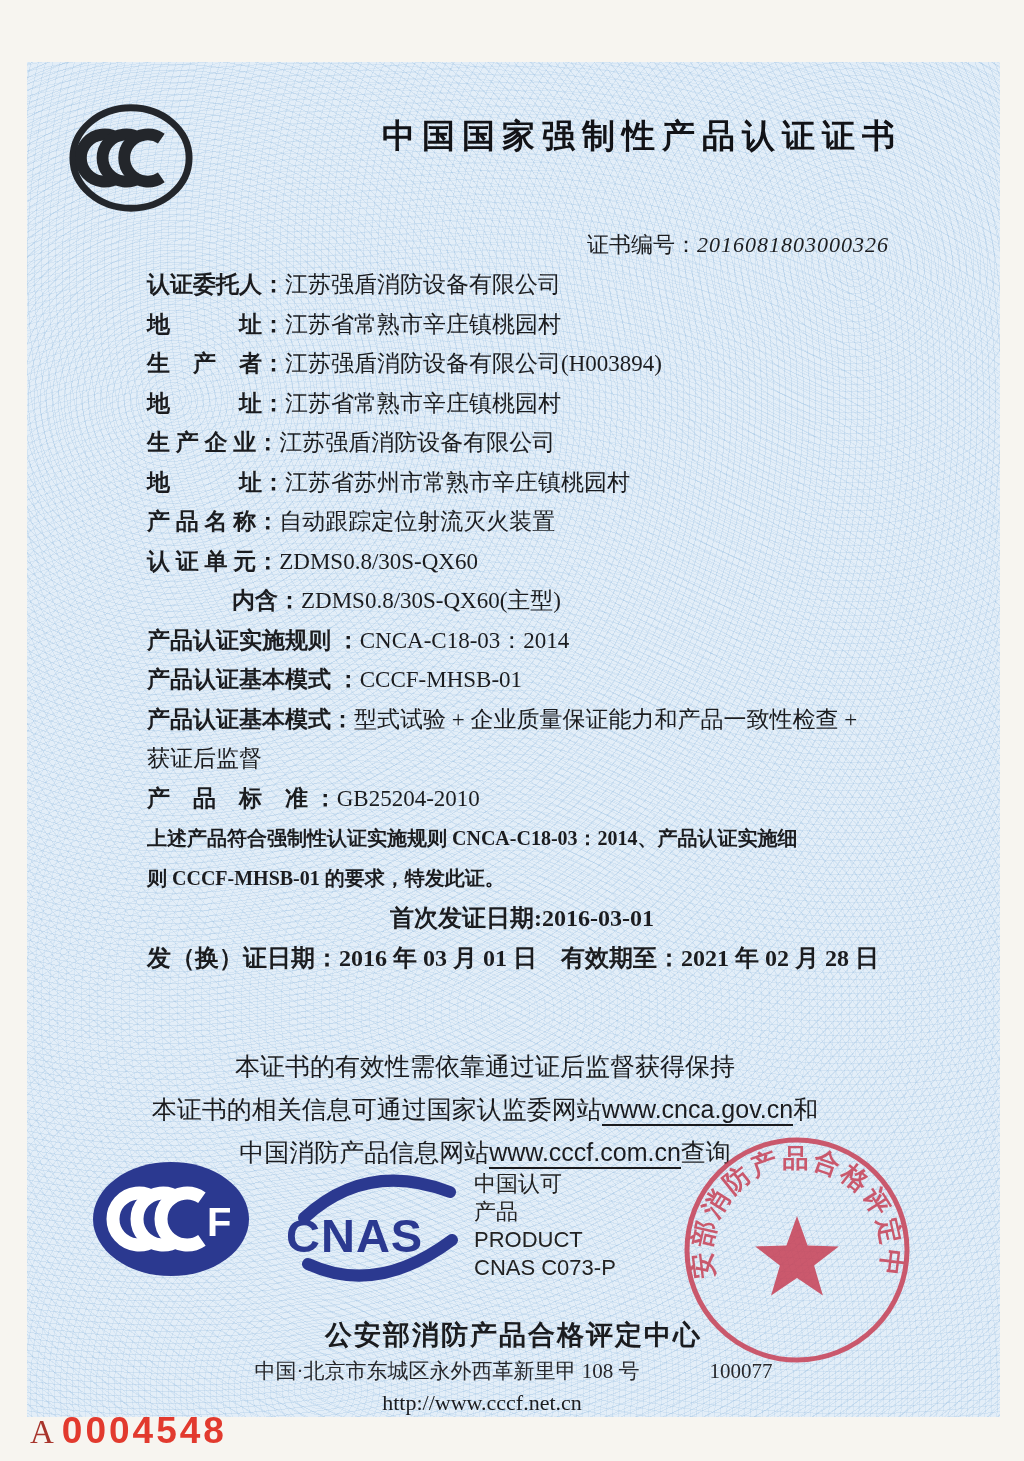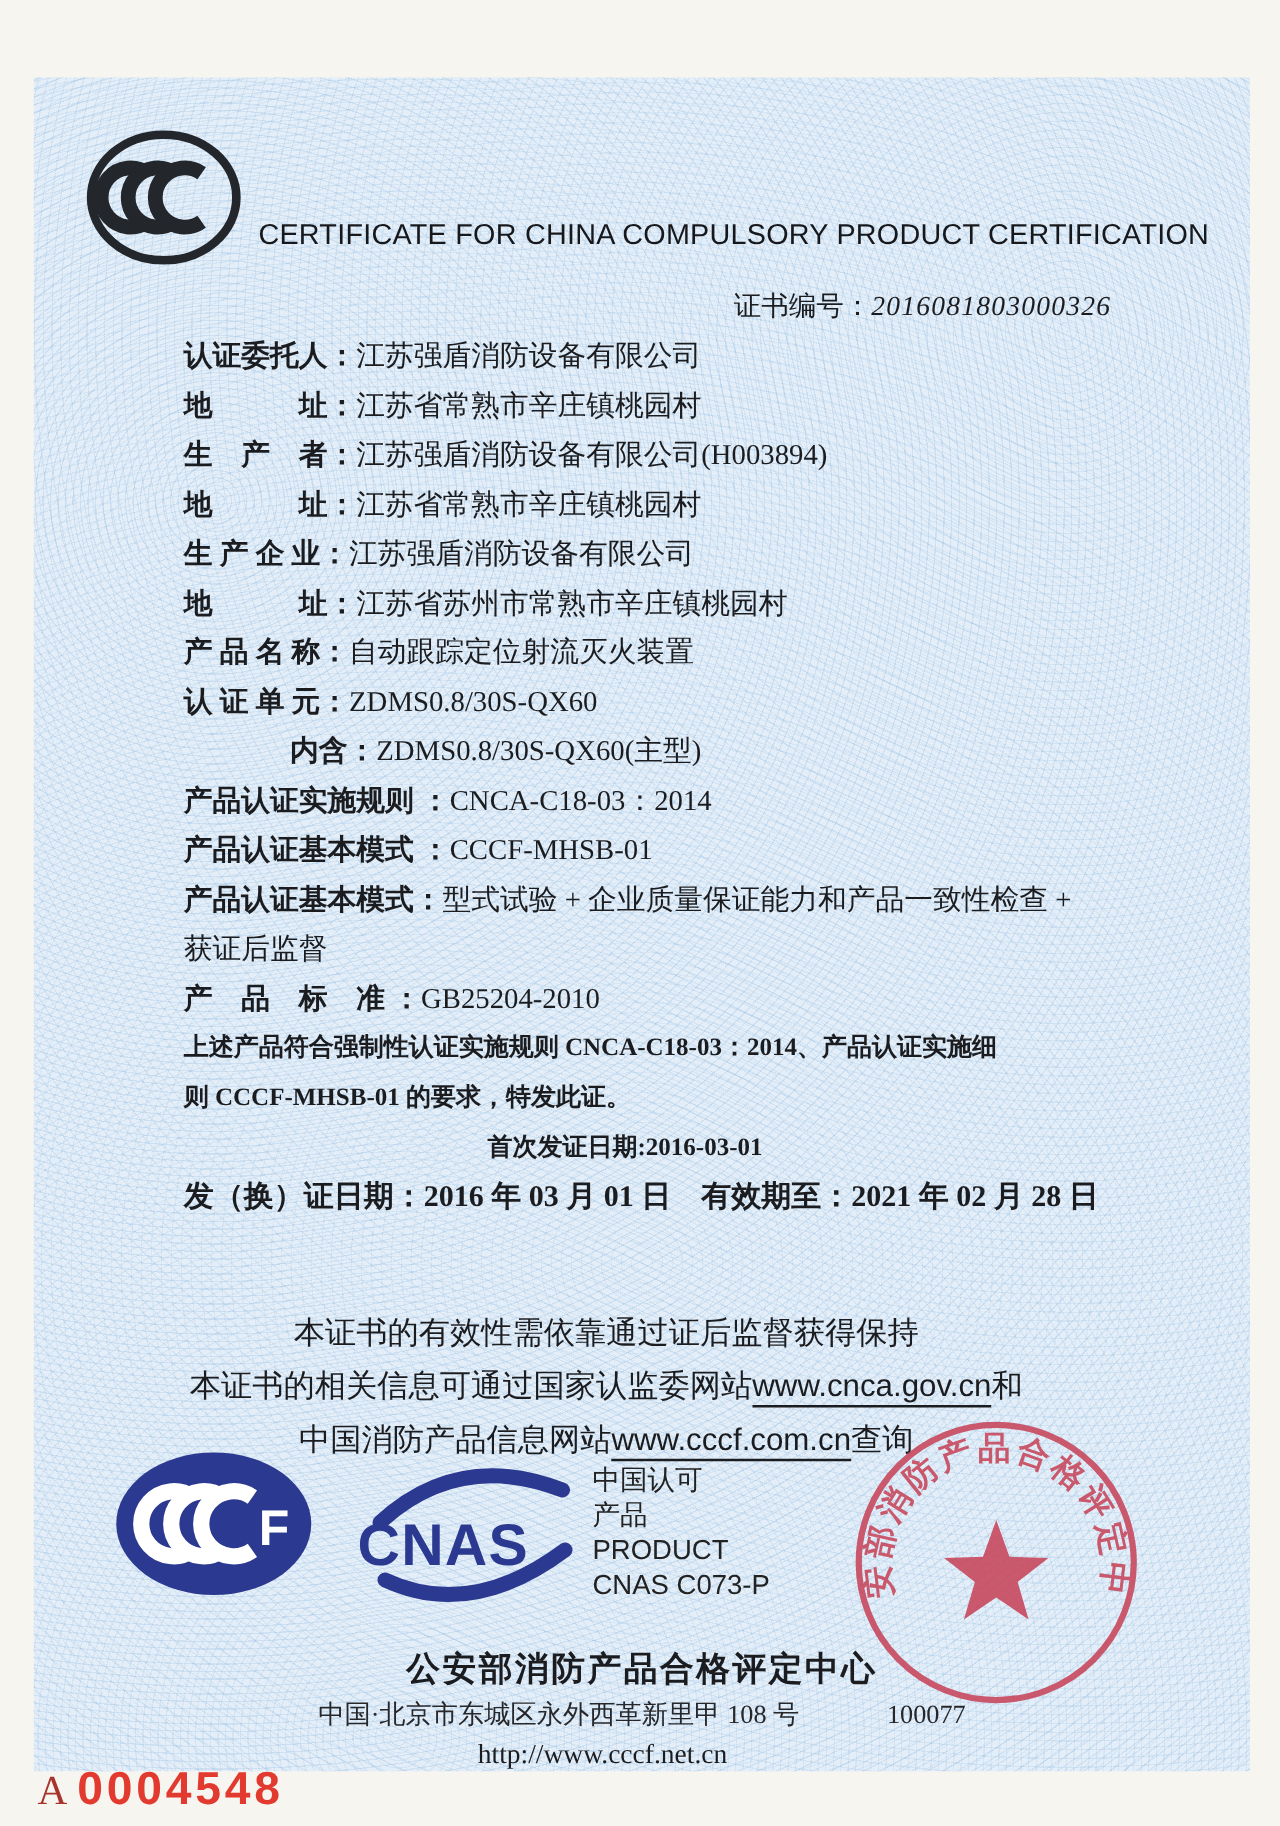--- a/index.html
+++ b/index.html
@@ -30,21 +30,21 @@
     font-family:"Liberation Sans", sans-serif; font-size:23px; color:#17181c; letter-spacing:0.2px;
   }
   .certno { position:absolute; left:560px; top:168px; font-size:22px; white-space:nowrap; }
   .certno .num { letter-spacing:1px;font-style:italic; }
 
   .content { position:absolute; left:120px; top:203px; width:808px; font-size:23px; }
   .row { height:39.5px; line-height:39.5px; white-space:nowrap; }
   .row .lab { font-weight:bold; }
   .row.indent { padding-left:85px; }
   .statement { font-weight:bold; line-height:40px; white-space:nowrap; font-size:20px; }
-  .first-issue { font-weight:bold; line-height:40px; text-indent:243px; white-space:nowrap; font-size:20px; }
+  .first-issue { font-weight:bold; line-height:40px; text-indent:243px; white-space:nowrap; font-size:24px; }
   .reissue { font-weight:bold; line-height:40px; white-space:nowrap; font-size:24px; }
   .reissue .valid { margin-left:24px; }
 
   .notices { position:absolute; left:0; top:983px; width:916px; text-align:center; font-size:25px; line-height:43px; }
   .weblink { font-family:"Liberation Sans", sans-serif; border-bottom:2px solid #1b1c1f; padding-bottom:1px; }
 
   .cccf-logo { position:absolute; left:62px; top:1095px; }
   .cnas-logo { position:absolute; left:255px; top:1106px; }
   .accr {
     position:absolute; left:447px; top:1108px;
@@ -68,21 +68,21 @@
 <div id="page">
   <div id="cert">
 
     <svg class="ccc-mark" width="128" height="112" viewBox="0 0 130 112">
       <ellipse cx="65" cy="56" rx="59" ry="51" fill="none" stroke="#23262b" stroke-width="7"></ellipse>
       <path d="M 51.8,36.3 A 24,24 0 1 0 51.8,75.7" fill="none" stroke="#23262b" stroke-width="12"></path>
       <path d="M 73.8,36.3 A 24,24 0 1 0 73.8,75.7" fill="none" stroke="#23262b" stroke-width="12"></path>
       <path d="M 95.8,36.3 A 24,24 0 1 0 95.8,75.7" fill="none" stroke="#23262b" stroke-width="12"></path>
     </svg>
 
-    <div class="subtitle">CERTIFICATE FOR CHINA COMPULSORY PRODUCT CERTIFICATION</div>
+    <div class="title">中国国家强制性产品认证证书</div>
 
     <div class="certno">
       <span>证书编号：</span><span class="num">2016081803000326</span>
     </div>
 
     <div class="content">
       <div class="row"><span class="lab">认证委托人：</span><span>江苏强盾消防设备有限公司</span></div>
       <div class="row"><span class="lab">地　　　址：</span><span>江苏省常熟市辛庄镇桃园村</span></div>
       <div class="row"><span class="lab">生　产　者：</span><span>江苏强盾消防设备有限公司(H003894)</span></div>
       <div class="row"><span class="lab">地　　　址：</span><span>江苏省常熟市辛庄镇桃园村</span></div>

